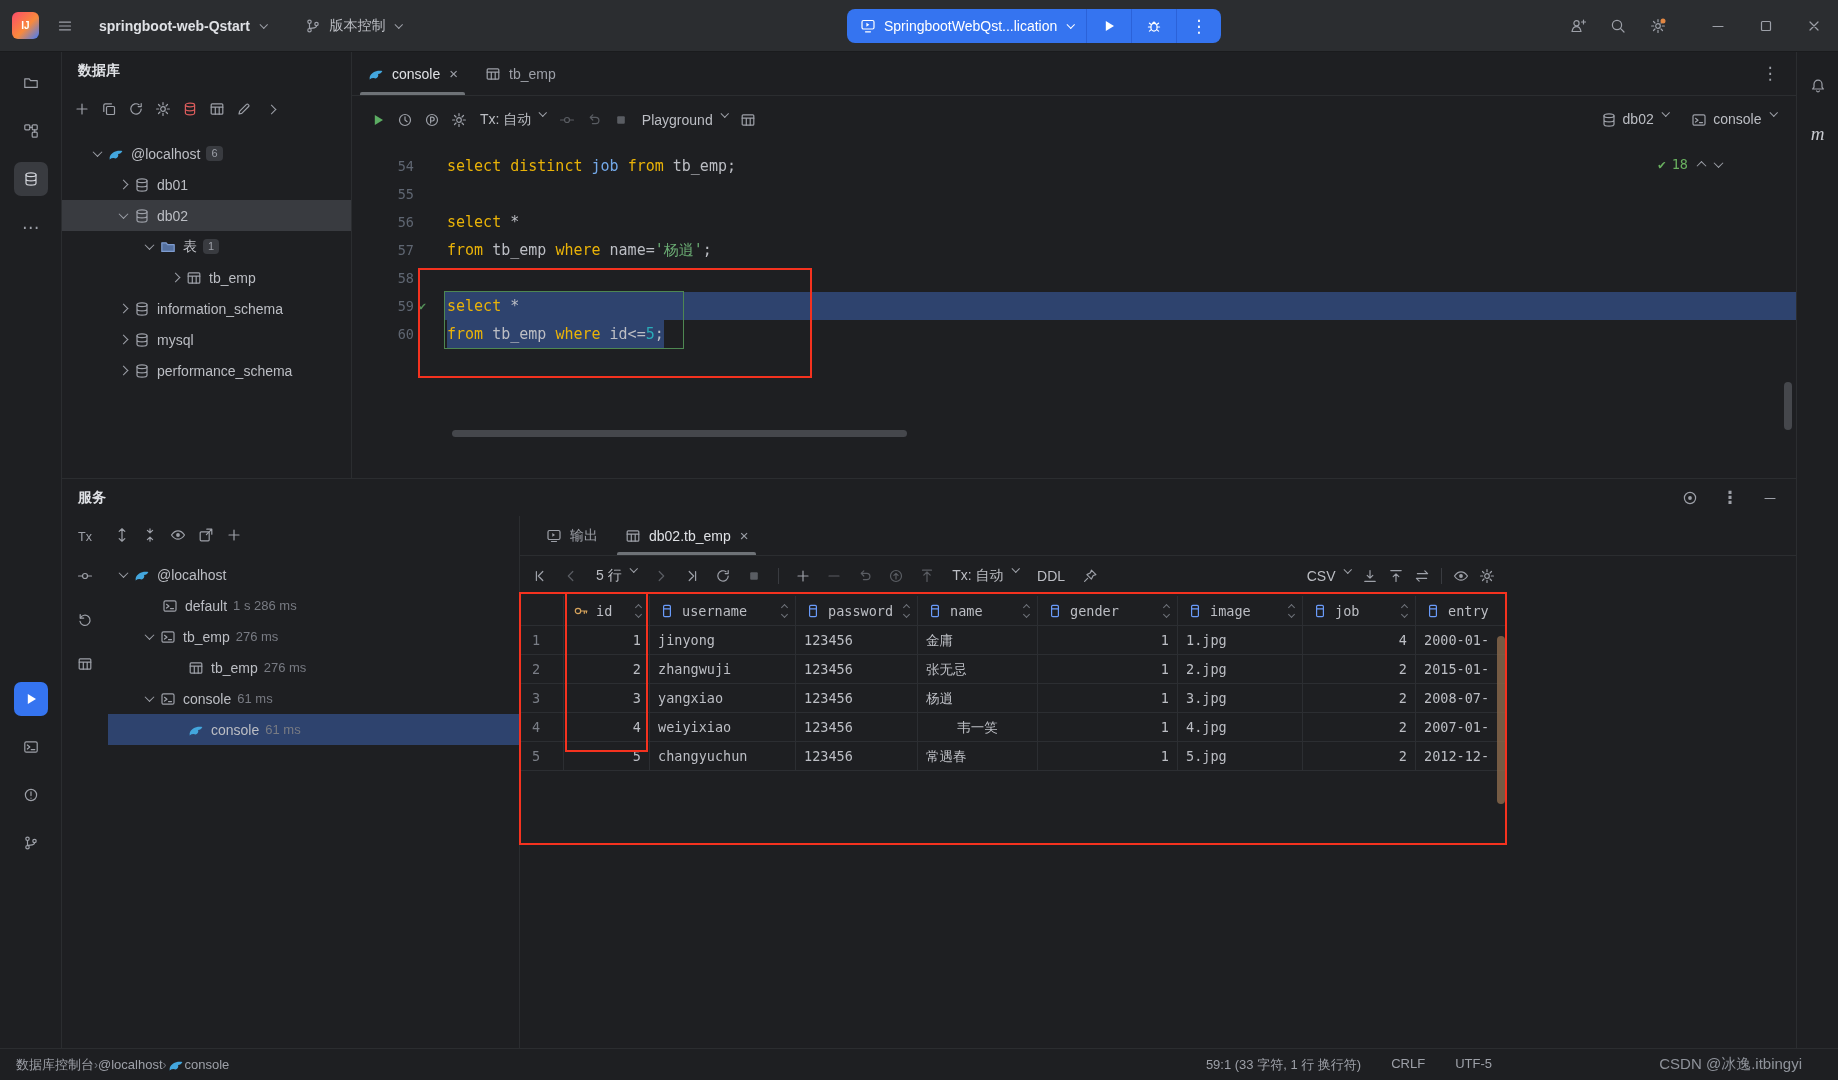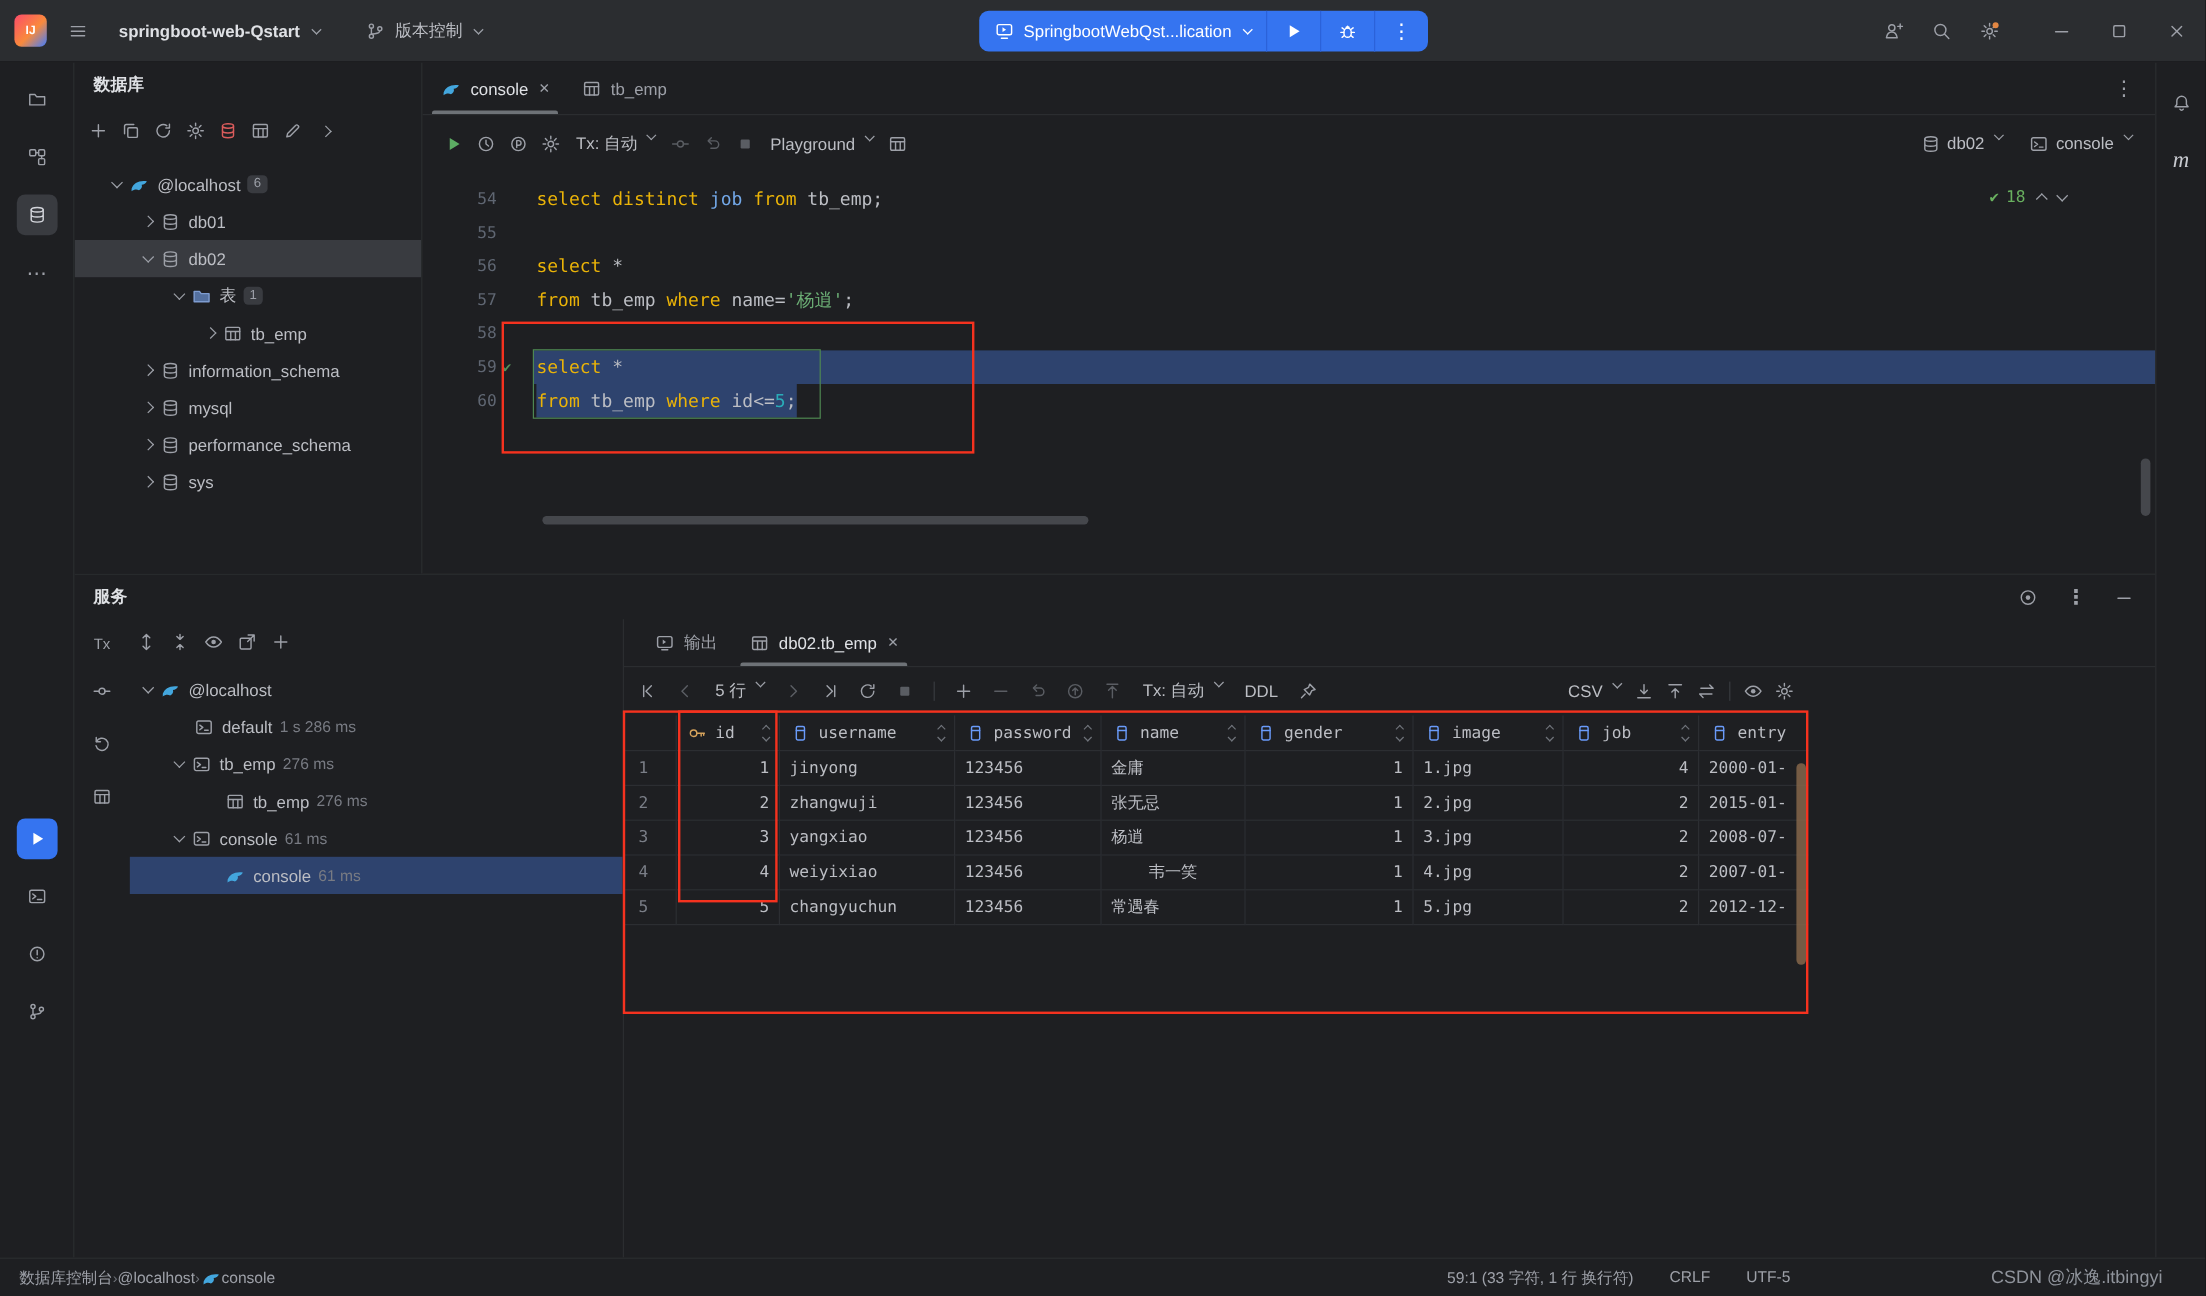--- a/index.html
+++ b/index.html
@@ -18,21 +18,21 @@
 .chv.u{transform:rotate(-135deg) translate(-1px,-1px)}
 .chv.sm2{width:5.5px;height:5.5px;margin-left:4px;color:#9da0a8}
 .vsep{width:1px;height:16px;background:#393b40;margin:0 5px;flex:none}
 .ddl{display:flex;gap:5px;padding:0 6px;color:#bcbec4;font-size:14px;white-space:nowrap}
 
 
 .titlebar{position:absolute;top:0;left:0;width:100%;height:52px;background:#2b2d30;display:flex;align-items:center;border-bottom:1px solid #1a1b1d;z-index:10}
 .logo{width:27px;height:27px;border-radius:6px;margin-left:12px;background:linear-gradient(135deg,#fc4b6a,#f98a3c 55%,#3f7cff);display:flex;align-items:center;justify-content:center;color:#fff;font-size:10px;font-weight:bold;flex:none}
 .tb-item{display:flex;align-items:center;gap:7px;margin-left:22px;color:#dfe1e5;font-weight:600;white-space:nowrap}
 .tb-item.plain{font-weight:400;color:#bcbec4;margin-left:38px}
-.run-widget{position:absolute;left:816px;top:9px;height:34px;background:#3574f0;border-radius:8px;display:flex;align-items:center;color:#fff}
+.run-widget{position:absolute;left:847px;top:9px;height:34px;background:#3574f0;border-radius:8px;display:flex;align-items:center;color:#fff}
 .run-widget .seg{display:flex;align-items:center;gap:7px;padding:0 12px;height:100%}
 .run-widget .seg.iconseg{padding:0 13px}
 .run-widget .rsep{width:1px;height:34px;background:#2b62d9}
 .run-widget .icon{color:#fff}
 .tb-right{margin-left:auto;display:flex;align-items:center;height:52px}
 .tb-right .tbtn{width:40px;height:40px;display:flex;align-items:center;justify-content:center;color:#9da0a8}
 .winbtn{width:48px;height:52px;display:flex;align-items:center;justify-content:center;color:#9da0a8}
 
 
 .lstrip{position:absolute;left:0;top:52px;width:62px;height:996px;background:#1e1f22;border-right:1px solid #2b2d30;display:flex;flex-direction:column;align-items:center;z-index:5}
@@ -429,30 +429,20 @@
         </div>
         <div class="trow" style="padding-left: 58px;">
           <i class="chv r"></i>
           <span class="tico">
             <svg width="16" height="16" viewBox="0 0 16 16" fill="none" stroke="currentColor" stroke-width="1.2" stroke-linecap="round" stroke-linejoin="round">
               <ellipse cx="8" cy="3.8" rx="5" ry="1.9"></ellipse>
               <path d="M3 3.8v8.4c0 1 2.2 1.9 5 1.9s5-.9 5-1.9V3.8M3 8c0 1 2.2 1.9 5 1.9S13 9 13 8"></path>
             </svg>
           </span>
           <span class="tlabel">performance_schema</span>
-        </div>
-        <div class="trow" style="padding-left: 58px;">
-          <i class="chv r"></i>
-          <span class="tico">
-            <svg width="16" height="16" viewBox="0 0 16 16" fill="none" stroke="currentColor" stroke-width="1.2" stroke-linecap="round" stroke-linejoin="round">
-              <ellipse cx="8" cy="3.8" rx="5" ry="1.9"></ellipse>
-              <path d="M3 3.8v8.4c0 1 2.2 1.9 5 1.9s5-.9 5-1.9V3.8M3 8c0 1 2.2 1.9 5 1.9S13 9 13 8"></path>
-            </svg>
-          </span>
-          <span class="tlabel">sys</span>
         </div>
       </div>
   </div>
 
   <div class="editor">
     <div class="etabs">
       <div class="etab active">
         <span class="icon sm">
             <svg width="16" height="16" viewBox="0 0 16 16" fill="none" stroke="currentColor" stroke-width="1.2" stroke-linecap="round" stroke-linejoin="round">
               <path d="M1.6 11.4C3.1 6.4 8.1 4 14.4 5c-.9 1.9-2.4 2.9-4.3 3 .7 2-.4 3.8-2.3 4.6-1.9-1-4.1-.7-6.3.8.3-.9.3-1.6.1-2z" fill="#43a6dd" stroke="none"></path>

